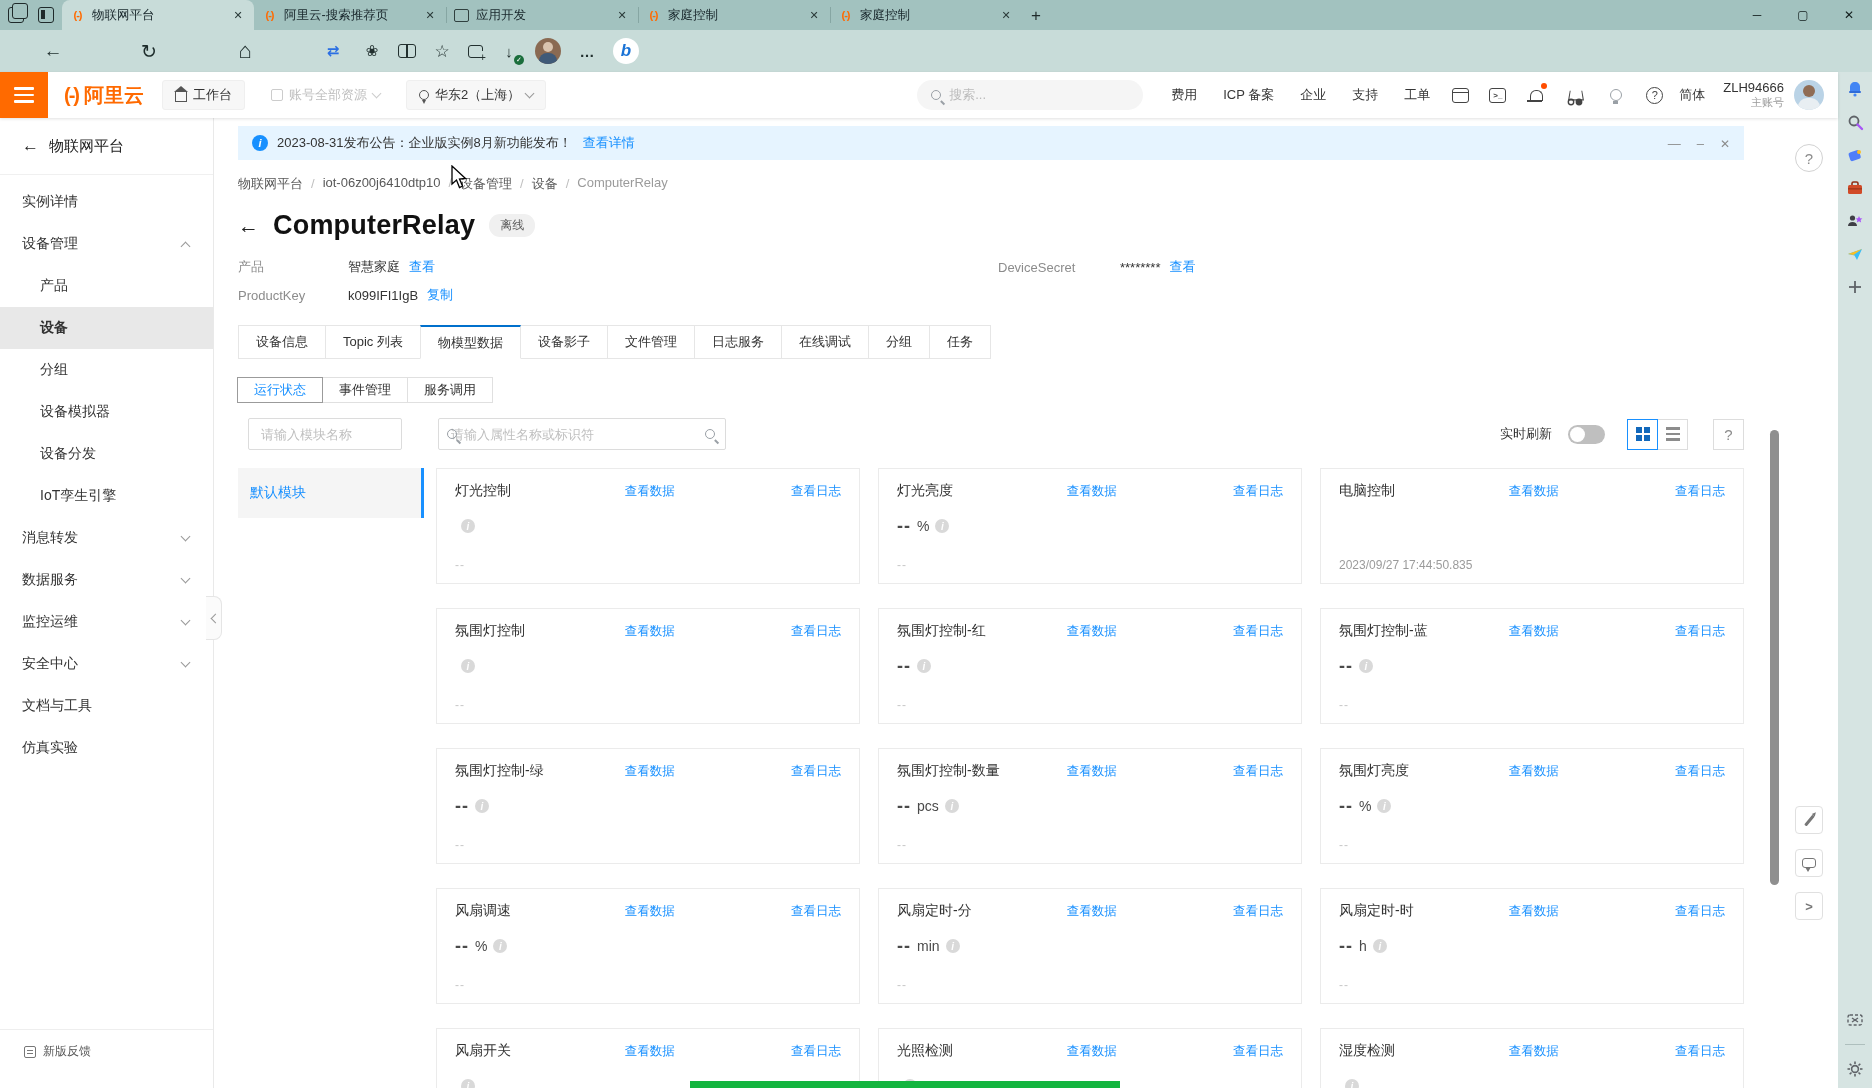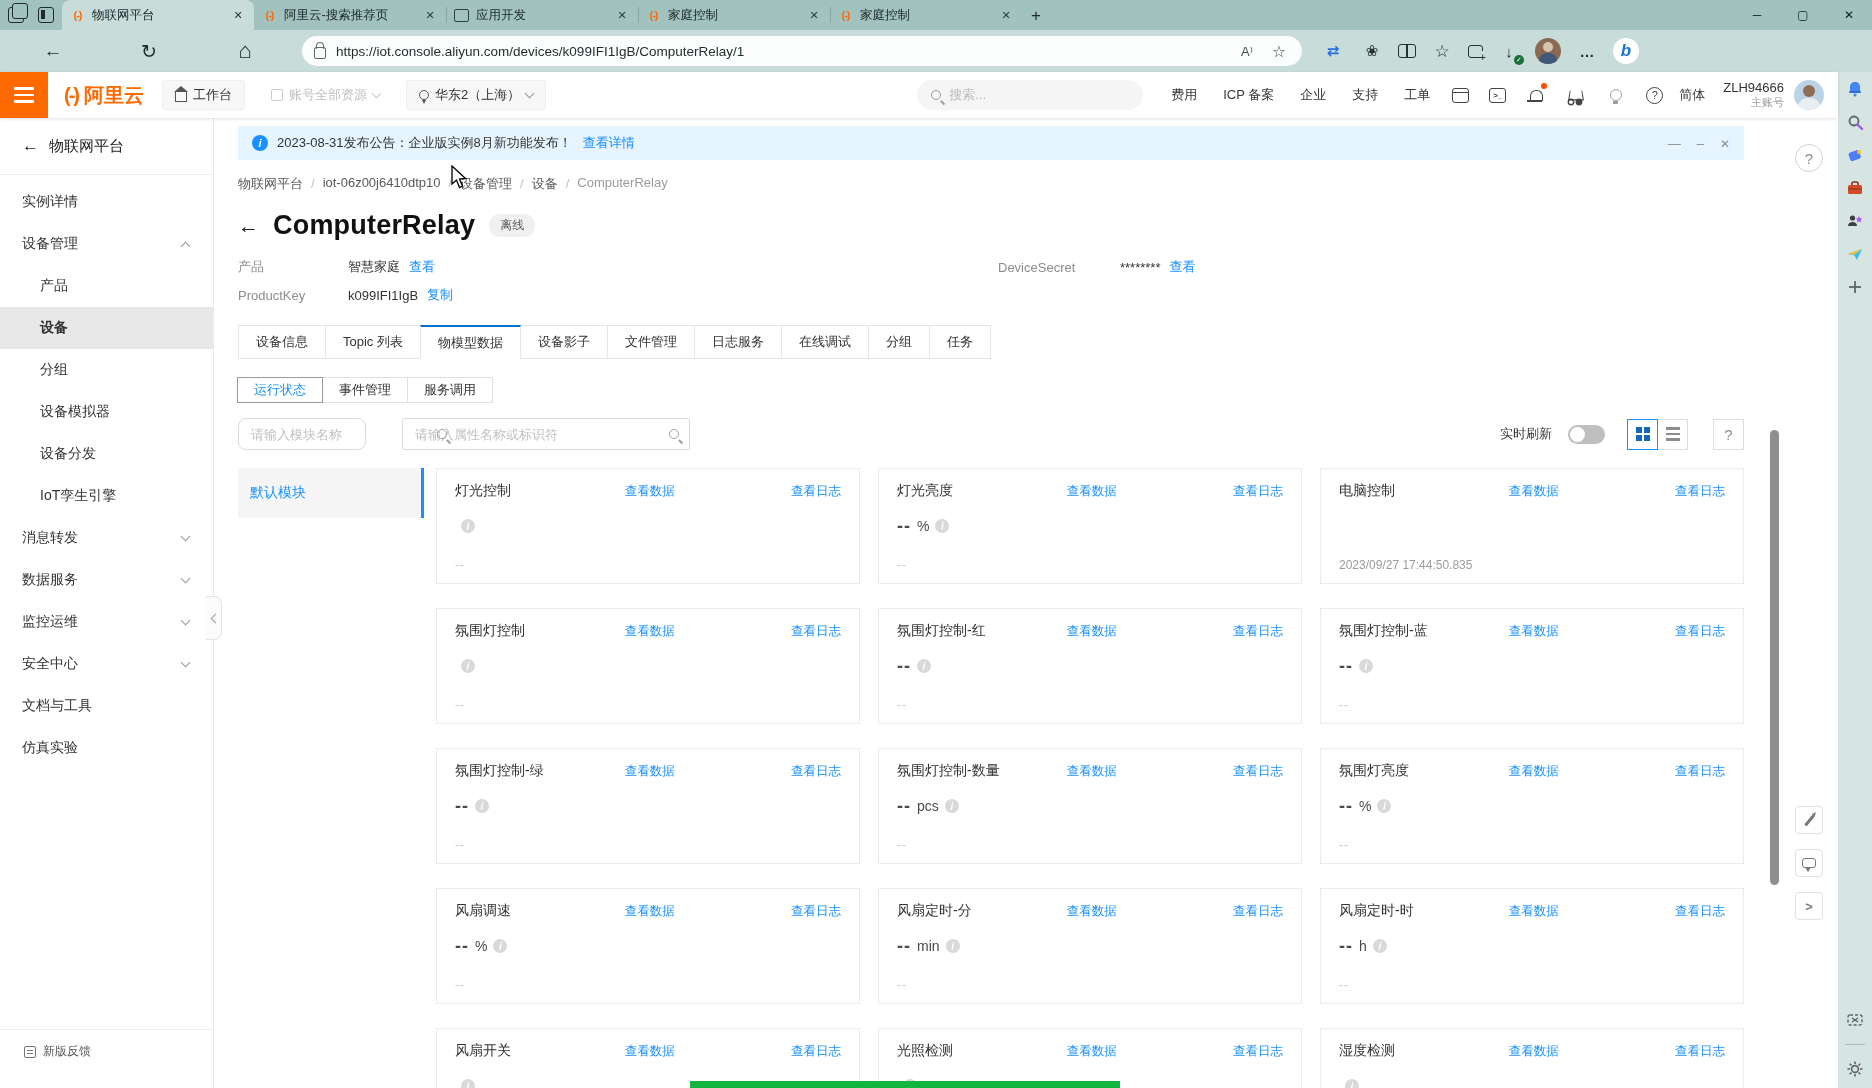--- a/index.html
+++ b/index.html
@@ -166,21 +166,21 @@
   .mtab.active{border-top:2px solid #0070cc;border-bottom-color:#fff;z-index:2;}
 
   .stabs{margin:18px 24px 0;display:flex;}
   .stab{height:26px;display:flex;align-items:center;padding:0 16px;border:1px solid #e0e0e0;background:#fff;margin-left:-1px;color:#333;}
   .stab.active{border:1px solid #9b9b9b;color:#1890ff;z-index:2;}
 
   .filter-row{margin:15px 24px 0;display:flex;align-items:center;}
   .finput{height:32px;border:1px solid #dcdcdc;border-radius:2px;display:flex;align-items:center;padding:0 10px;gap:8px;background:#fff;}
   .finput input{border:none;outline:none;flex:1;font-size:13px;color:#333;font-family:inherit;background:transparent;}
   .finput input::placeholder{color:#bfbfbf;}
-  .fi-mod{width:128px;margin-left:0;border-radius:8px;}
+  .fi-mod{width:154px;margin-left:10px;}
   .fi-prop{width:288px;margin-left:36px;}
   .frt{margin-left:auto;display:flex;align-items:center;gap:16px;}
   .rt-label{color:#333;}
   .toggle{width:37px;height:19px;border-radius:10px;background:#bfbfbf;position:relative;}
   .toggle::before{content:"";position:absolute;left:2px;top:2px;width:15px;height:15px;border-radius:50%;background:#fff;}
   .vbtn{width:31px;height:31px;border:1px solid #ddd;background:#fff;display:flex;align-items:center;justify-content:center;}
   .vbtn.grid{border-color:#1890ff;z-index:2;}
   .grid-glyph{display:grid;grid-template-columns:6px 6px;grid-template-rows:6px 6px;gap:2px;}
   .grid-glyph i{background:#1268bb;}
   .list-glyph{display:flex;flex-direction:column;gap:3px;}
@@ -270,26 +270,20 @@
     <div class="win-controls">
       <div class="winbtn min"></div>
       <div class="winbtn max"></div>
       <div class="winbtn close"></div>
     </div>
   </div>
   <div class="navrow">
     <div class="nav-ic back"></div>
     <div class="nav-ic refresh"></div>
     <div class="nav-ic home"></div>
-    <div class="urlpill">
-      <div class="lock-ic"></div>
-      <div class="url-text">https://iot.console.aliyun.com/devices/k099IFI1IgB/ComputerRelay/1</div>
-      <div class="pill-ic readaloud"></div>
-      <div class="pill-ic star"></div>
-    </div>
     <div class="nav-right">
       <div class="nr-ic sync"></div>
       <div class="nr-ic ext"></div>
       <div class="nr-ic split"></div>
       <div class="nr-ic favbar"></div>
       <div class="nr-ic coll"></div>
       <div class="nr-ic dl"></div>
       <div class="nav-avatar"></div>
       <div class="nr-ic more"></div>
       <div class="bing"></div>

